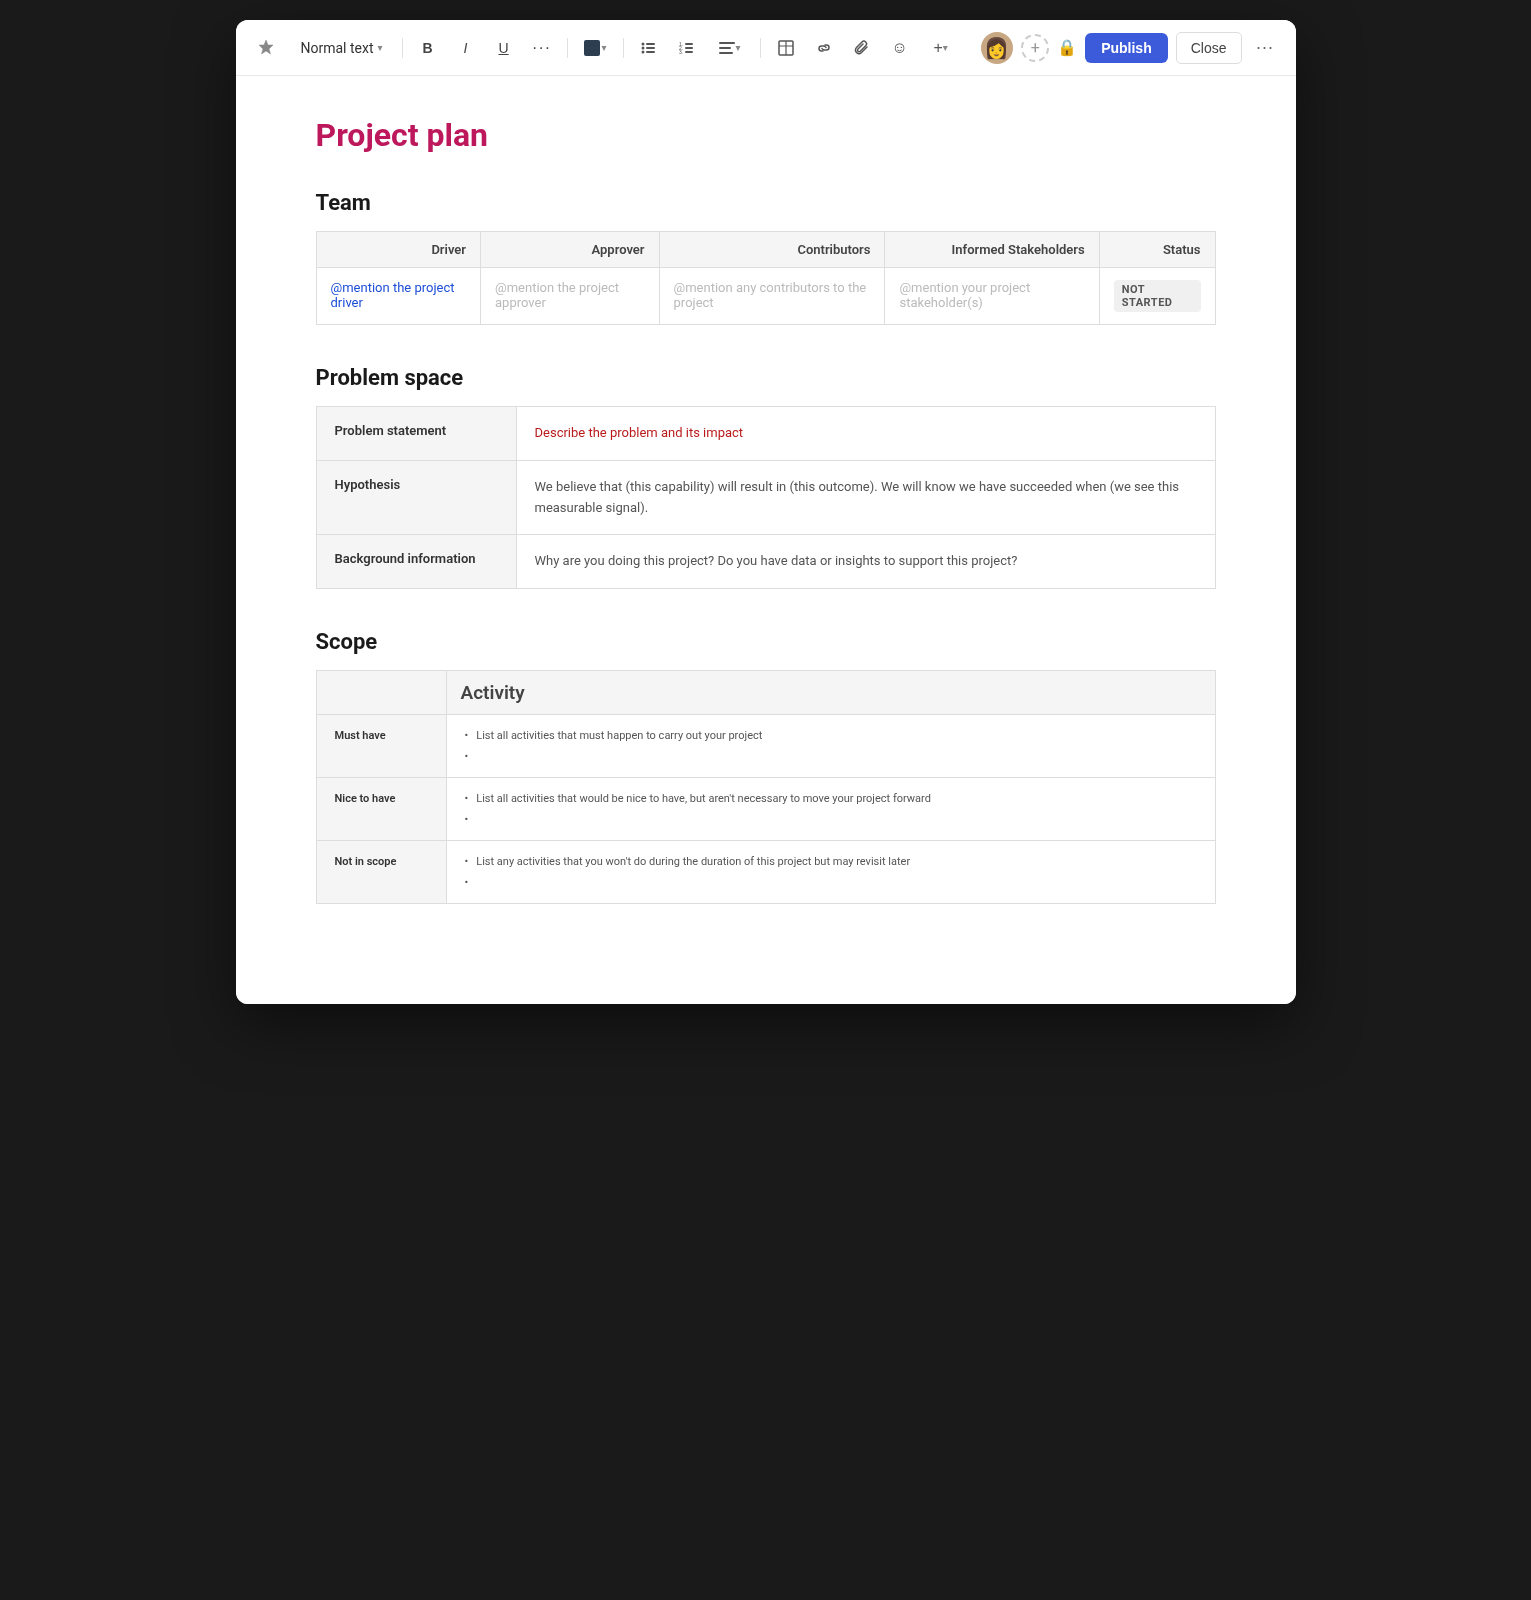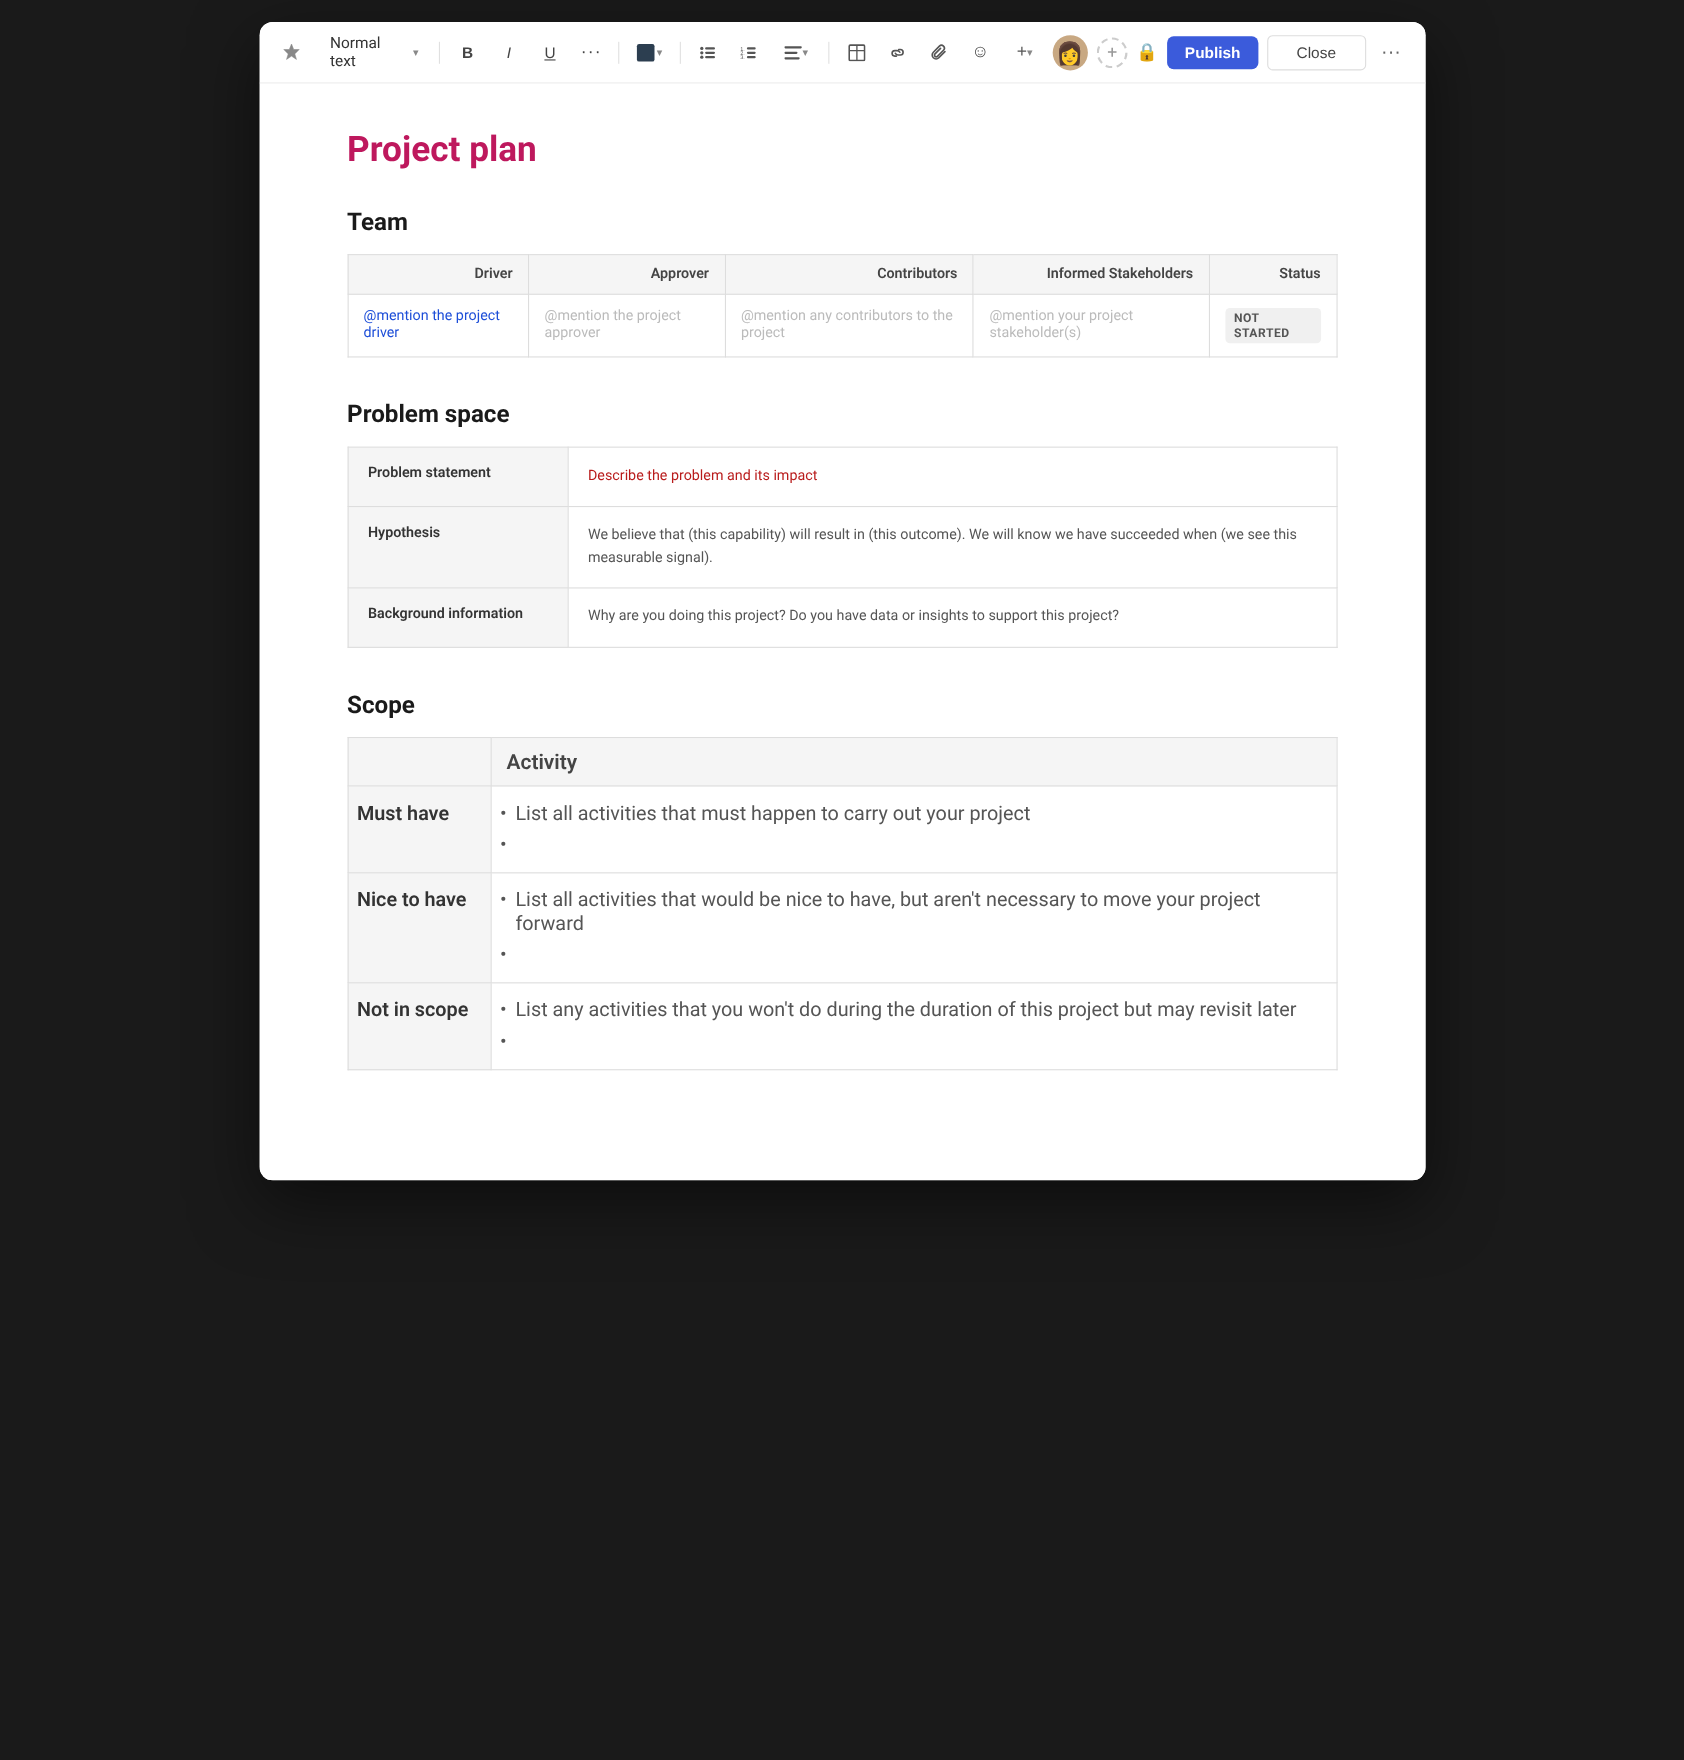--- a/index.html
+++ b/index.html
@@ -142,21 +142,21 @@
       padding: 7px 16px;
       border-radius: 6px;
       font-size: 14px;
       font-weight: 600;
       cursor: pointer;
     }
 
     .close-btn {
       background: transparent;
       border: 1px solid #ddd;
-      padding: 7px 26px;
+      padding: 7px 14px;
       border-radius: 5px;
       font-size: 14px;
       color: #444;
       cursor: pointer;
     }
 
     .more-btn {
       width: 30px;
       height: 30px;
       display: flex;
@@ -275,22 +275,22 @@
       background: #f5f5f5;
       padding: 10px 14px;
       text-align: left;
       font-size: 19px;
       font-weight: 600;
       color: #444;
       border: 1px solid #ddd;
     }
 
     .scope-table td {
-      padding: 14px 8px;
-      font-size: 18px;
+      padding: 14px 18px;
+      font-size: 11px;
       color: #555;
       border: 1px solid #ddd;
       vertical-align: top;
     }
 
     .scope-table .row-label {
       background: #f5f5f5;
       font-weight: 600;
       color: #333;
       width: 130px;

